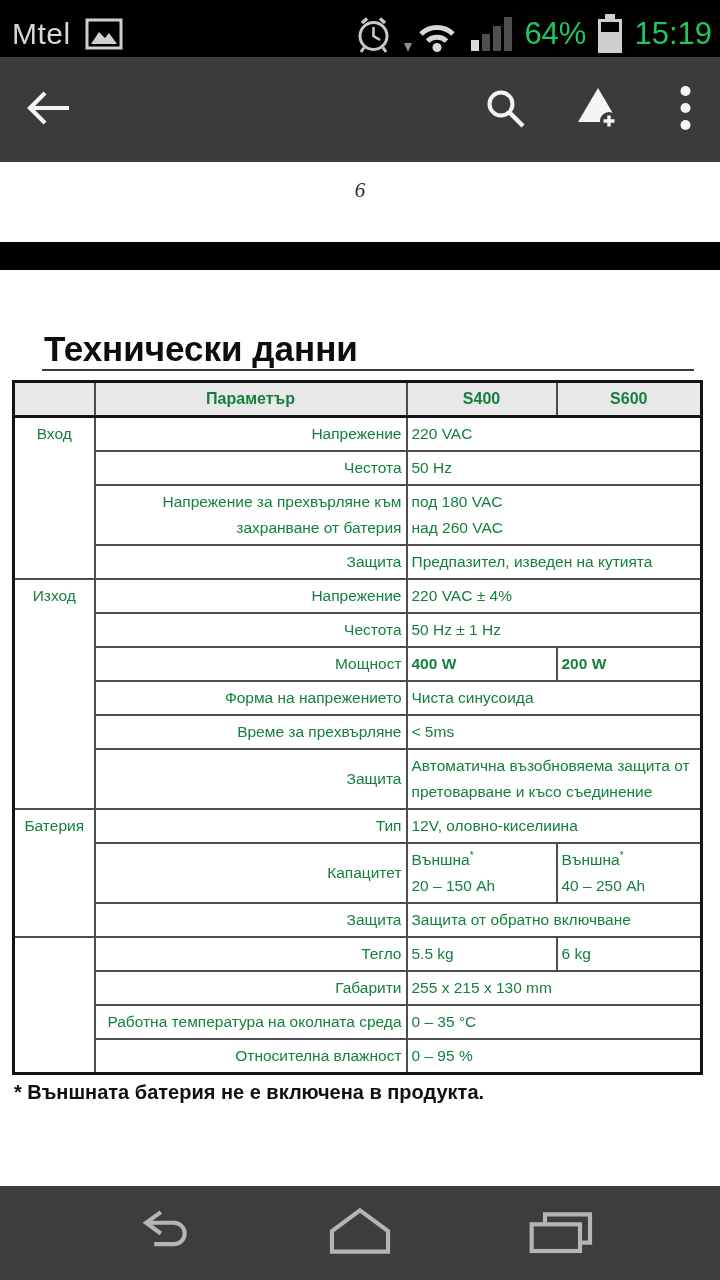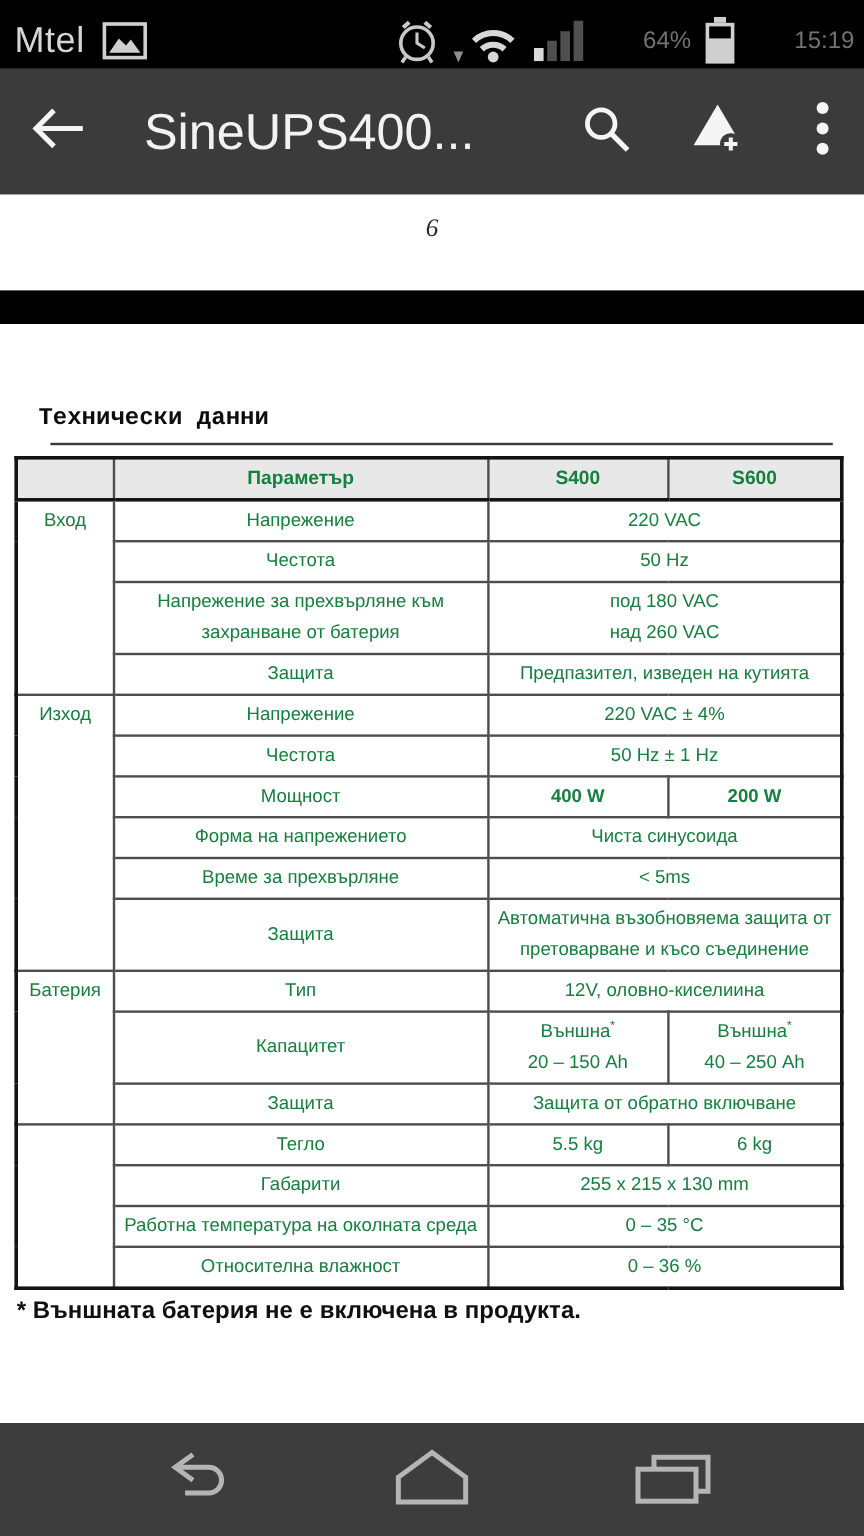--- a/index.html
+++ b/index.html
@@ -16,21 +16,21 @@
     position: absolute; top: 0; left: 0; width: 720px; height: 68px;
     background: #000; display: flex; align-items: center;
     color: #d6d6d6;
   }
   .carrier { font-size: 30px; margin-left: 12px; letter-spacing: 0.5px; }
   .notif-icon { margin-left: 14px; display: flex; align-items: center; }
   .sb-right {
     margin-left: auto; display: flex; align-items: center;
     gap: 11px; padding-right: 8px;
   }
-  .sb-text { font-size: 20px; color: #737373; margin-left: 38px; }
+  .sb-text { font-size: 31px; color: #22c55e; }
   .sb-right svg { display: block; }
 
   
   .app-bar {
     position: absolute; top: 57px; left: 0; width: 720px; height: 105px;
     background: #3b3b3b; display: flex; align-items: center;
   }
   .back-btn { width: 96px; height: 105px; display: flex; align-items: center; justify-content: center; }
   .app-title {
     font-size: 42px; color: #f2f2f2; margin-left: 24px;
@@ -52,23 +52,23 @@
     text-align: center; font-family: "Liberation Serif", serif;
     font-style: italic; font-size: 21px; color: #2b2b2b;
   }
   .page-gap {
     position: absolute; top: 80px; left: 0; width: 720px; height: 28px;
     background: #000;
   }
   .page-content { position: absolute; top: 108px; left: 0; width: 720px; }
 
   .section-title {
-    margin: 62px 0 0 32px;
-    font-family: Liberation Mono, monospace;
-    font-weight: bold; font-size: 20px; color: #0d0d0d;
+    margin: 62px 0 0 44px;
+    font-family: Liberation Sans, sans-serif;
+    font-weight: bold; font-size: 35px; color: #0d0d0d;
     line-height: 34px;
   }
   .title-rule {
     margin: 3px 26px 0 42px;
     border-top: 2px solid #3a3a3a;
   }
 
   table.spec-table {
     margin: 9px 20px 0 12px;
     width: 688px;
@@ -82,22 +82,22 @@
     line-height: 26px;
     padding: 3px 4px;
   }
   .spec-table thead th {
     background: #e8e8e8;
     border-bottom: 3px solid #141414;
     font-weight: bold; text-align: center;
     height: 34px; font-size: 16px;
   }
   .group-cell { vertical-align: top; padding: 5px 4px 3px 10px; text-align: center; }
-  .param-cell { text-align: center; padding-left: 11px; height: 33px; }
-  .value-cell { text-align: center; }
+  .param-cell { text-align: right; padding-left: 11px; height: 33px; }
+  .value-cell { }
   .value-cell.bold { font-weight: bold; margin-top: 17px; }
   .value-cell sup { font-size: 10px; line-height: 0; vertical-align: super; }
 
   .footnote {
     margin: 6px 0 0 14px;
     font-size: 20px; font-weight: 700; color: #101010;
   }
 
   
   .nav-bar {
@@ -161,21 +161,20 @@
 </div>
 
 <div class="app-bar">
   <div class="back-btn">
     <span>
       <svg width="46" height="38" viewBox="0 0 46 38">
         <path d="M44 19 H7 M20 4 L5 19 L20 34" fill="none" stroke="#f5f5f5" stroke-width="4.2"></path>
       </svg>
     </span>
   </div>
-  <span class="app-title">SineUPS400...</span>
   <span class="ab-right">
     <div class="ab-btn search-btn">
       <span>
         <svg width="42" height="42" viewBox="0 0 42 42">
           <circle cx="17" cy="17" r="11.5" fill="none" stroke="#f5f5f5" stroke-width="4"></circle>
           <line x1="26" y1="26" x2="39" y2="39" stroke="#f5f5f5" stroke-width="4.4"></line>
         </svg>
       </span>
     </div>
     <div class="ab-btn drive-btn">
@@ -289,21 +288,21 @@
           <tr>
             <td class="param-cell">Габарити</td>
             <td class="value-cell" colspan="2">255 x 215 x 130 mm</td>
           </tr>
           <tr>
             <td class="param-cell">Работна температура на околната среда</td>
             <td class="value-cell" colspan="2">0 – 35 °C</td>
           </tr>
           <tr>
             <td class="param-cell">Относителна влажност</td>
-            <td class="value-cell" colspan="2">0 – 36 %</td>
+            <td class="value-cell" colspan="2">0 – 95 %</td>
           </tr>
         </tbody>
     </table>
 
     <div class="footnote">* Външната батерия не е включена в продукта.</div>
   </div>
 </div>
 
 <div class="nav-bar">
   <div class="nav-btn nav-back">

